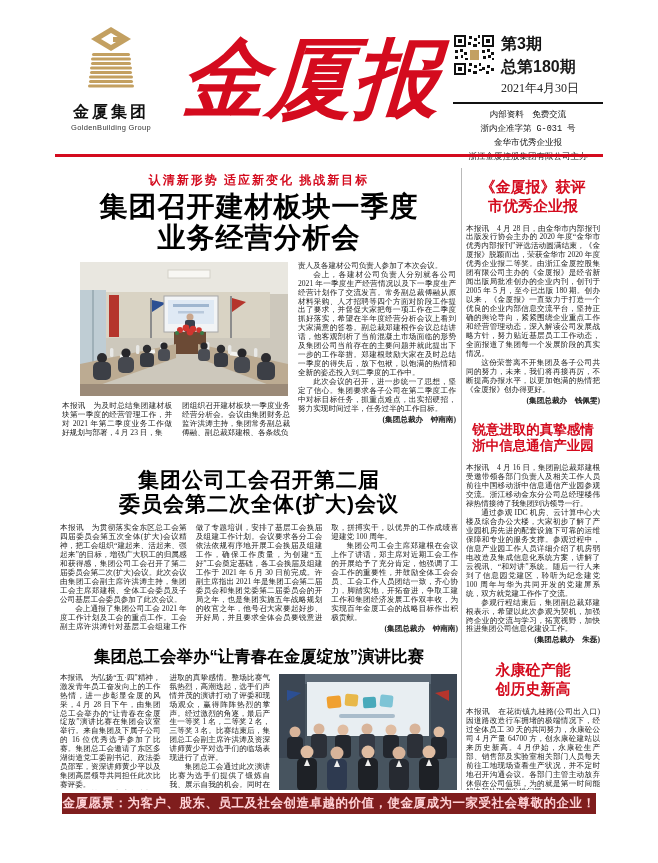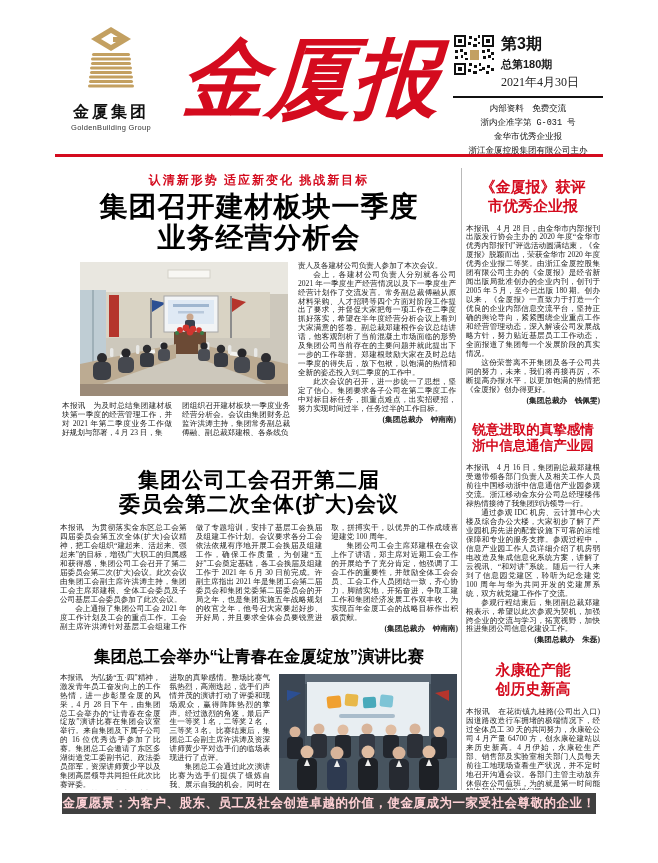--- a/index.html
+++ b/index.html
@@ -9,21 +9,21 @@
   .masthead{position:absolute;top:20px;left:55px;width:548px;height:132px;display:flex;}
   .logo{width:112px;text-align:center;padding-top:6px;}
   .logo-cn{font-family:"Liberation Sans",sans-serif;font-weight:900;font-size:16px;letter-spacing:3px;color:#111;margin-top:2px;}
   .logo-en{font-family:"Liberation Sans",sans-serif;font-size:7.5px;color:#333;letter-spacing:.3px;}
   .paper-title{flex:1;margin:0;text-align:center;font-size:86px;line-height:118px;font-weight:bold;
         color:#d40b1e;font-style:italic;font-family:"Liberation Serif",serif;transform:skewX(-3deg);}
   .issue-block{width:150px;padding-top:14px;}
   .issue-top{display:flex;align-items:flex-start;}
   .issue-meta{margin-left:6px;}
   .issue-no{font-family:"Liberation Sans",sans-serif;font-weight:900;font-size:16px;color:#111;}
-  .issue-total{font-family:"Liberation Sans",sans-serif;font-weight:bold;font-size:11px;margin-top:2px;}
+  .issue-total{font-family:"Liberation Sans",sans-serif;font-weight:bold;font-size:16px;margin-top:2px;}
   .issue-date{font-size:12px;margin-top:2px;color:#222;}
   .issue-divider{height:2px;background:#111;margin:5px 0 4px 0;}
   .info-line{font-size:8.5px;line-height:14px;text-align:center;color:#111;font-family:Liberation Mono, monospace;}
   .red-rule{position:absolute;top:154px;left:55px;right:55px;height:3px;background:#d40b1e;}
   
   .content{position:absolute;top:166px;left:60px;width:540px;height:624px;display:flex;overflow:hidden;}
   .main-col{width:398px;}
   .v-divider{width:1px;background:#b9b9b9;margin:2px 4px 0 3px;}
   .side-col{flex:1;}
   .bodytxt{font-size:7.6px;line-height:1.18;text-align:justify;color:#222;}
@@ -54,21 +54,21 @@
   .a3-photoblock{width:178px;margin-left:9px;}
   .a3-photo{width:178px;height:117px;}
   
   .side-art{margin-bottom:8px;}
   .side-head{font-family:"Liberation Sans",sans-serif;font-weight:900;color:#d40b1e;text-align:center;
         line-height:1.25;margin:0 0 9px 0;}
   .s1 .side-head{font-size:15px;margin-top:12px;}
   .s2 .side-head{font-size:13.5px;margin-top:16px;}
   .s3 .side-head{font-size:15px;margin-top:16px;}
   
-  .vision-banner{position:absolute;left:62px;right:62px;top:793px;height:21px;background:#404040;
+  .vision-banner{position:absolute;left:62px;right:62px;top:793px;height:21px;background:#7f1d1d;
         color:#ffd2d6;font-family:"Liberation Sans",sans-serif;font-weight:bold;font-size:12.5px;
         line-height:21px;text-align:center;letter-spacing:.5px;}
 </style>
 </head>
 <body>
 
 <div class="page">
 
   <header class="masthead">
     <div class="logo">

